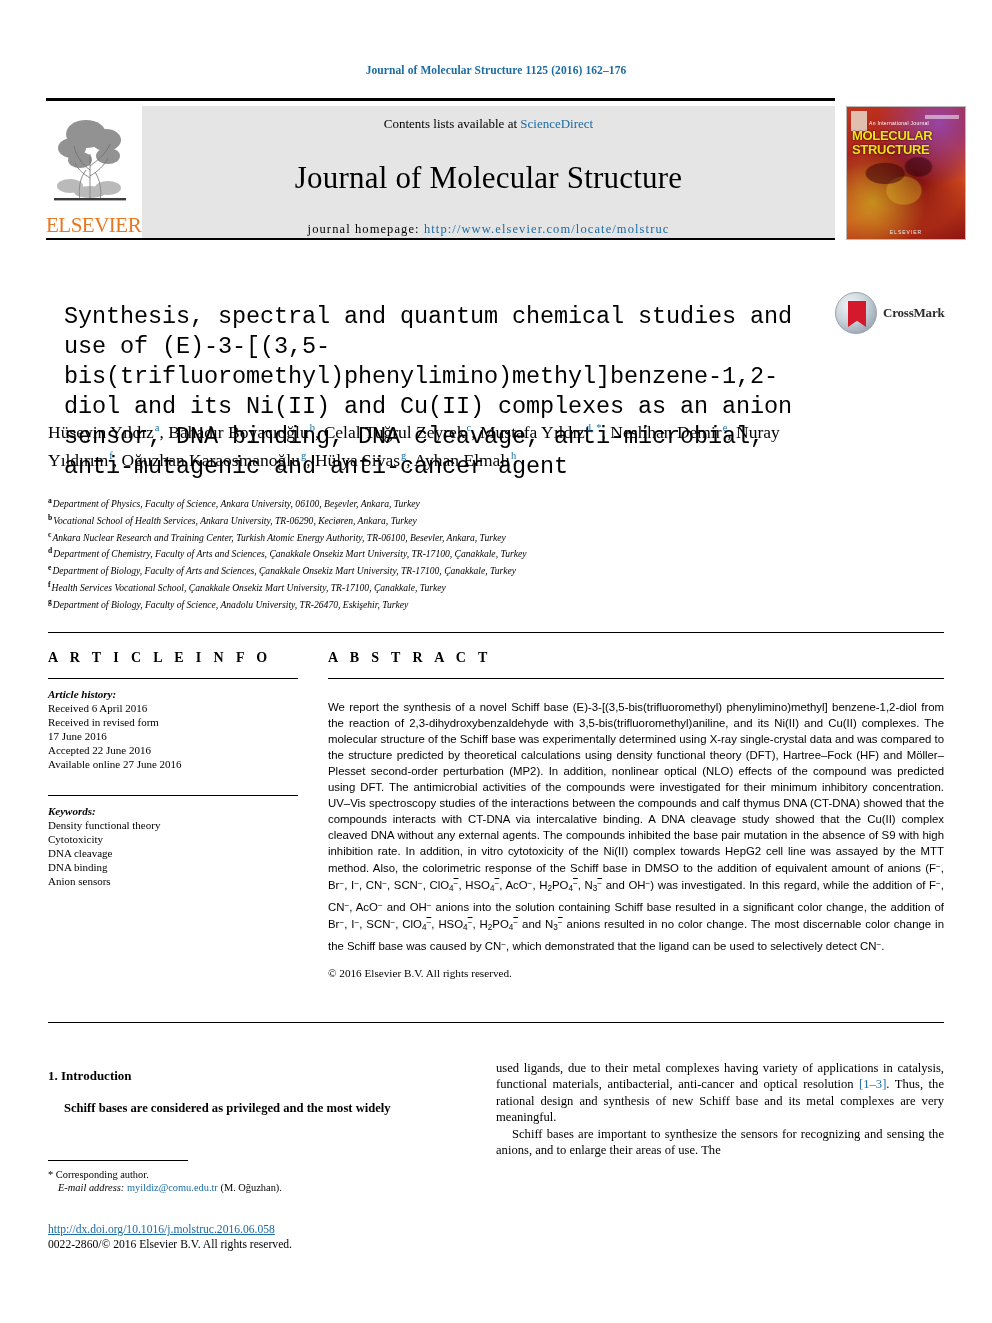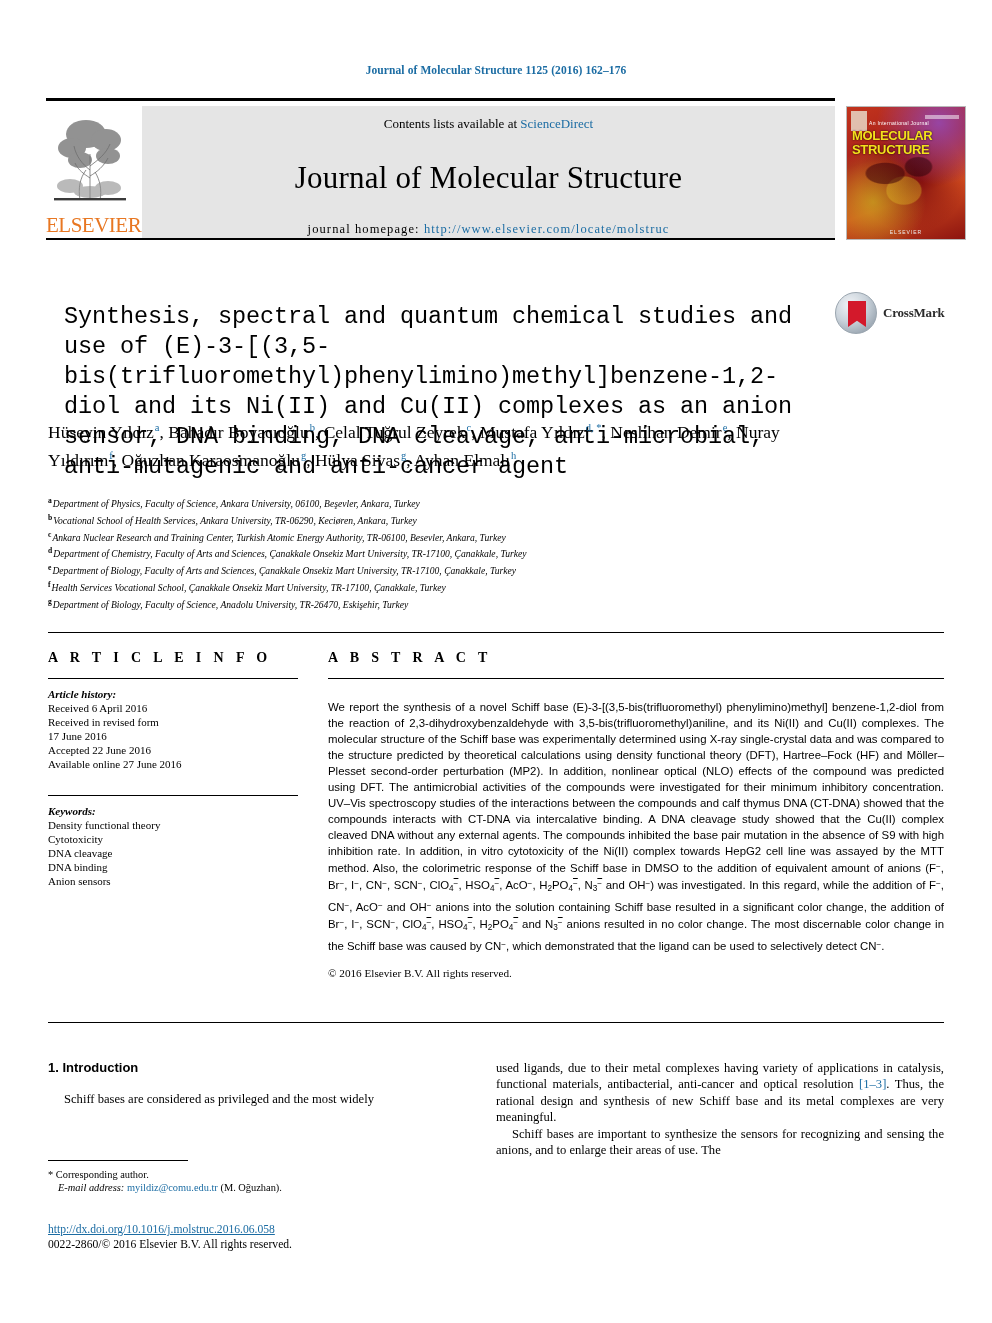--- a/index.html
+++ b/index.html
@@ -364,32 +364,32 @@
   }
   .col-right {
     position: absolute;
     left: 496px;
     top: 1060px;
     width: 448px;
   }
   .sec-title {
     font-size: 13px;
     font-weight: bold;
-    font-family: Liberation Sans, sans-serif;
-    margin: 0 0 16px 0;
+    font-family: Liberation Serif, serif;
+    margin: 8px 0 16px 0;
   }
   .body-par {
     font-size: 12.6px;
     line-height: 16.4px;
     text-align: justify;
     font-family: "Liberation Serif", serif;
     margin: 0;
   }
   .body-par + .body-par { text-indent: 16px; }
-  .body-par.indent { text-indent: 16px; }
+  .body-par.indent { text-indent: 16px; font-weight: bold; }
   .ref-link { color: #1b6ca3; }
 
   
   .footnote-rule {
     position: absolute;
     left: 48px;
     top: 1160px;
     width: 140px;
     height: 1px;
     background: #000;

